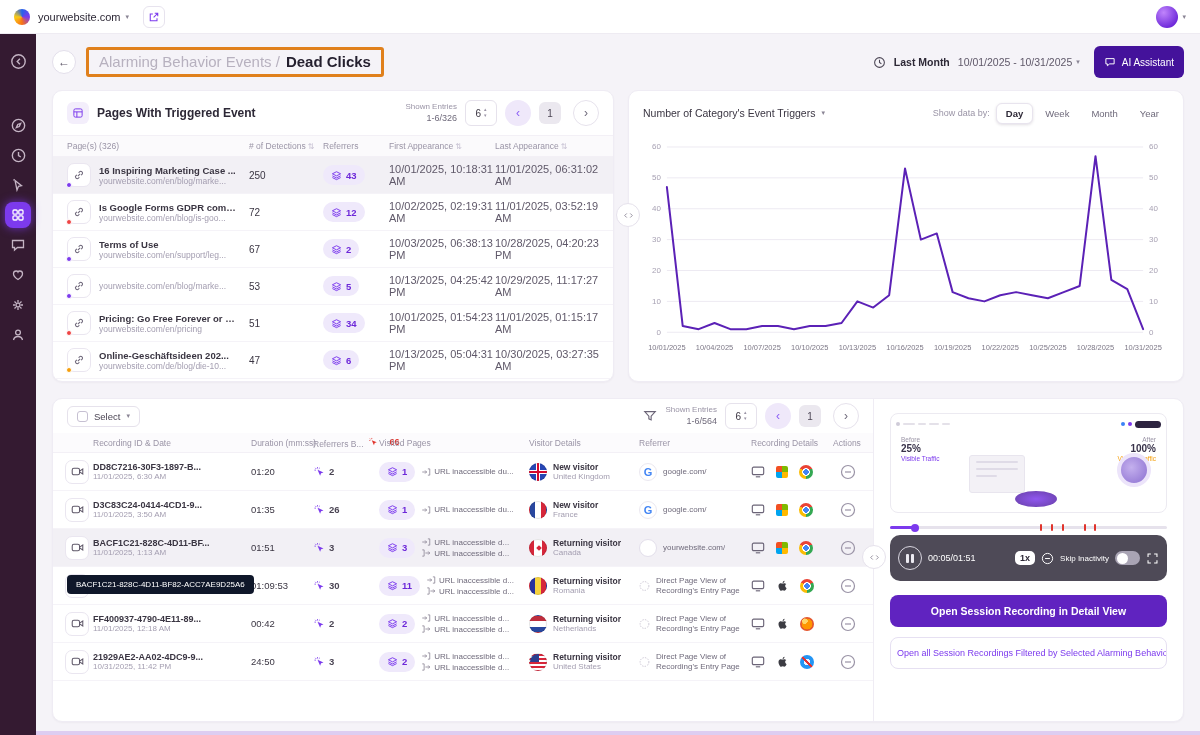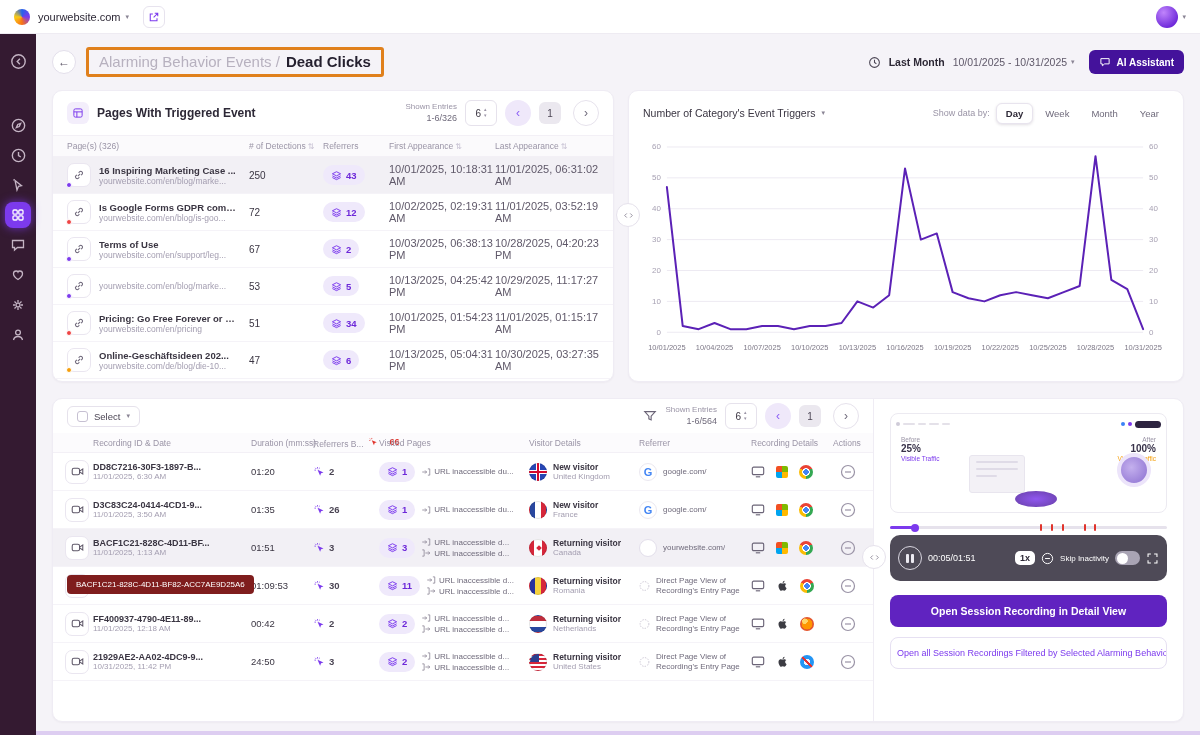--- a/index.html
+++ b/index.html
@@ -30,21 +30,21 @@
   
   .page-header{height:56px;display:flex;align-items:center;justify-content:space-between}
   .ph-left{display:flex;align-items:center}
   .back-btn{width:24px;height:24px;border-radius:50%;border:1px solid #e3dfeb;background:#fff;color:#5f5869;font-size:12px;margin-right:10px;line-height:1}
   .title-box{border:3px solid #e0801c;border-radius:3px;padding:3px 10px 4px;display:flex;gap:6px;align-items:baseline;background:#fff0}
   .crumb{font-size:15px;color:#b7b1bf}
   .big-title{font-size:15px;font-weight:700;color:#241f2e}
   .ph-right{display:flex;align-items:center;gap:8px}
   .period{font-size:10.5px;font-weight:700;color:#2d2836}
   .range{font-size:10.5px;color:#5f5869;display:flex;gap:4px;align-items:center;cursor:pointer}
-  .ai-btn{height:24px;background:#44129b;color:#fff;border:none;border-radius:6px;display:flex;align-items:center;gap:6px;padding:0 10px;font-size:10px;font-weight:700;margin-left:6px}
+  .ai-btn{height:32px;background:#44129b;color:#fff;border:none;border-radius:6px;display:flex;align-items:center;gap:6px;padding:0 10px;font-size:10px;font-weight:400;margin-left:6px}
 
   
   .panels-row{display:flex;gap:14px}
   .panel{background:#fff;border:1px solid #efecf4;border-radius:10px;box-shadow:0 1px 2px rgba(40,20,60,.04)}
   .pages-panel{width:562px;height:292px;overflow:hidden}
   .chart-panel{flex:1;height:292px;position:relative;min-width:0}
   .panel-head{height:44px;display:flex;align-items:center;justify-content:space-between;padding:0 14px}
   .head-left{display:flex;align-items:center;gap:8px}
   .head-ic{width:22px;height:22px;border-radius:6px;background:#f3eefb;display:flex;align-items:center;justify-content:center}
   .head-title{font-size:12px;font-weight:700;color:#2d2836}
@@ -127,21 +127,21 @@
   .flag-us::after{content:"";position:absolute;left:0;top:0;width:55%;height:50%;background:#2c3f8f}
 
   .gicon{width:18px;height:18px;border-radius:50%;background:#fff;border:1px solid #ebe8f0;display:inline-flex;align-items:center;justify-content:center;font-weight:700;font-size:11px;color:#4285f4;flex:none}
   .site-circle{width:18px;height:18px;border-radius:50%;background:#fff;border:1px solid #e3dfeb;flex:none;display:inline-block}
   .ic-win{width:12px;height:12px;background:conic-gradient(#7fba00 0 25%,#ffb900 0 50%,#00a4ef 0 75%,#f25022 0);border-radius:2px;flex:none}
   .br{width:14px;height:14px;border-radius:50%;flex:none}
   .br-chrome{background:radial-gradient(circle at 50% 50%,#4285f4 0 26%,#fff 27% 38%,transparent 39%),conic-gradient(from -60deg,#ea4335 0 33%,#34a853 0 66%,#fbbc05 0)}
   .br-firefox{background:radial-gradient(circle at 35% 30%,#ffd567 0 20%,transparent 21%),radial-gradient(circle,#ff9500 0 55%,#e4572e 56%)}
   .br-safari{background:linear-gradient(45deg,transparent 45%,#e23333 45% 55%,transparent 55%),radial-gradient(circle,#eaf4ff 0 30%,#2395f4 31%)}
 
-  .tooltip{position:absolute;left:14px;top:176px;background:#7f1d1d;color:#fff;font-size:8px;padding:5px 9px;border-radius:4px;z-index:5;white-space:nowrap}
+  .tooltip{position:absolute;left:14px;top:176px;background:#0f172a;color:#fff;font-size:8px;padding:5px 9px;border-radius:4px;z-index:5;white-space:nowrap}
   .collapse-bottom{position:absolute;right:297px;top:146px;left:auto}
 
   
   .preview-section{width:310px;border-left:1px solid #efecf4;padding:14px 16px 0;flex:none}
   .thumb{height:100px;border:1px solid #eceaf1;border-radius:8px;background:#fff;padding:5px;position:relative;overflow:hidden;cursor:pointer}
   .t-top{height:10px;display:flex;align-items:center;gap:3px}
   .t-line{height:2.5px;background:#e4e1e9;border-radius:2px;width:12px}
   .t-dot{width:4px;height:4px;border-radius:50%;flex:none}
   .t-pill{width:26px;height:7px;border-radius:4px;background:#2d2440}
   .t-body{display:flex;height:76px;margin-top:4px;position:relative}

